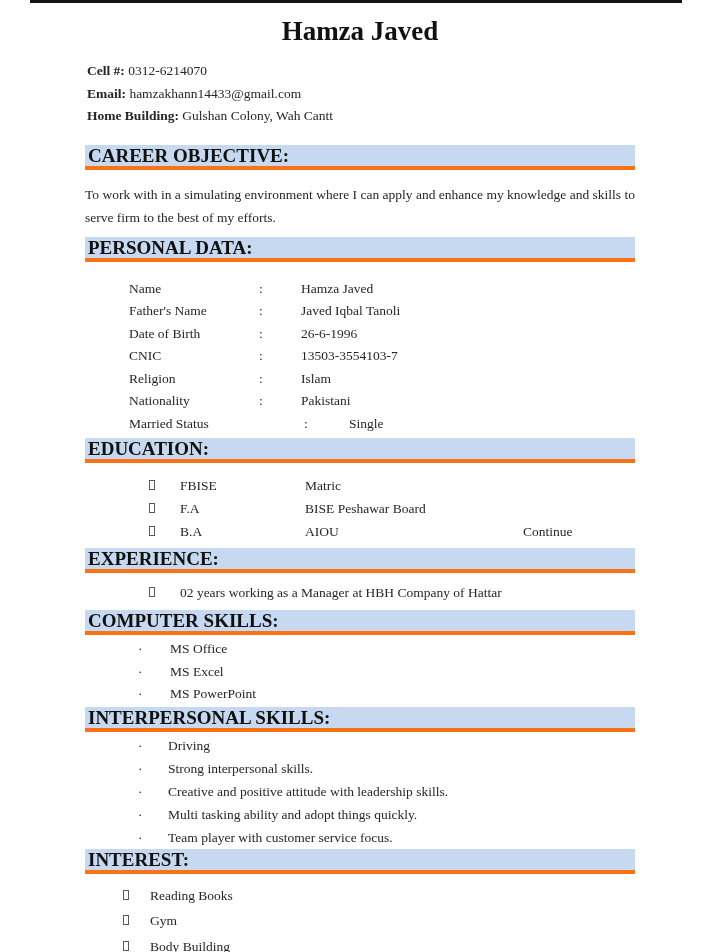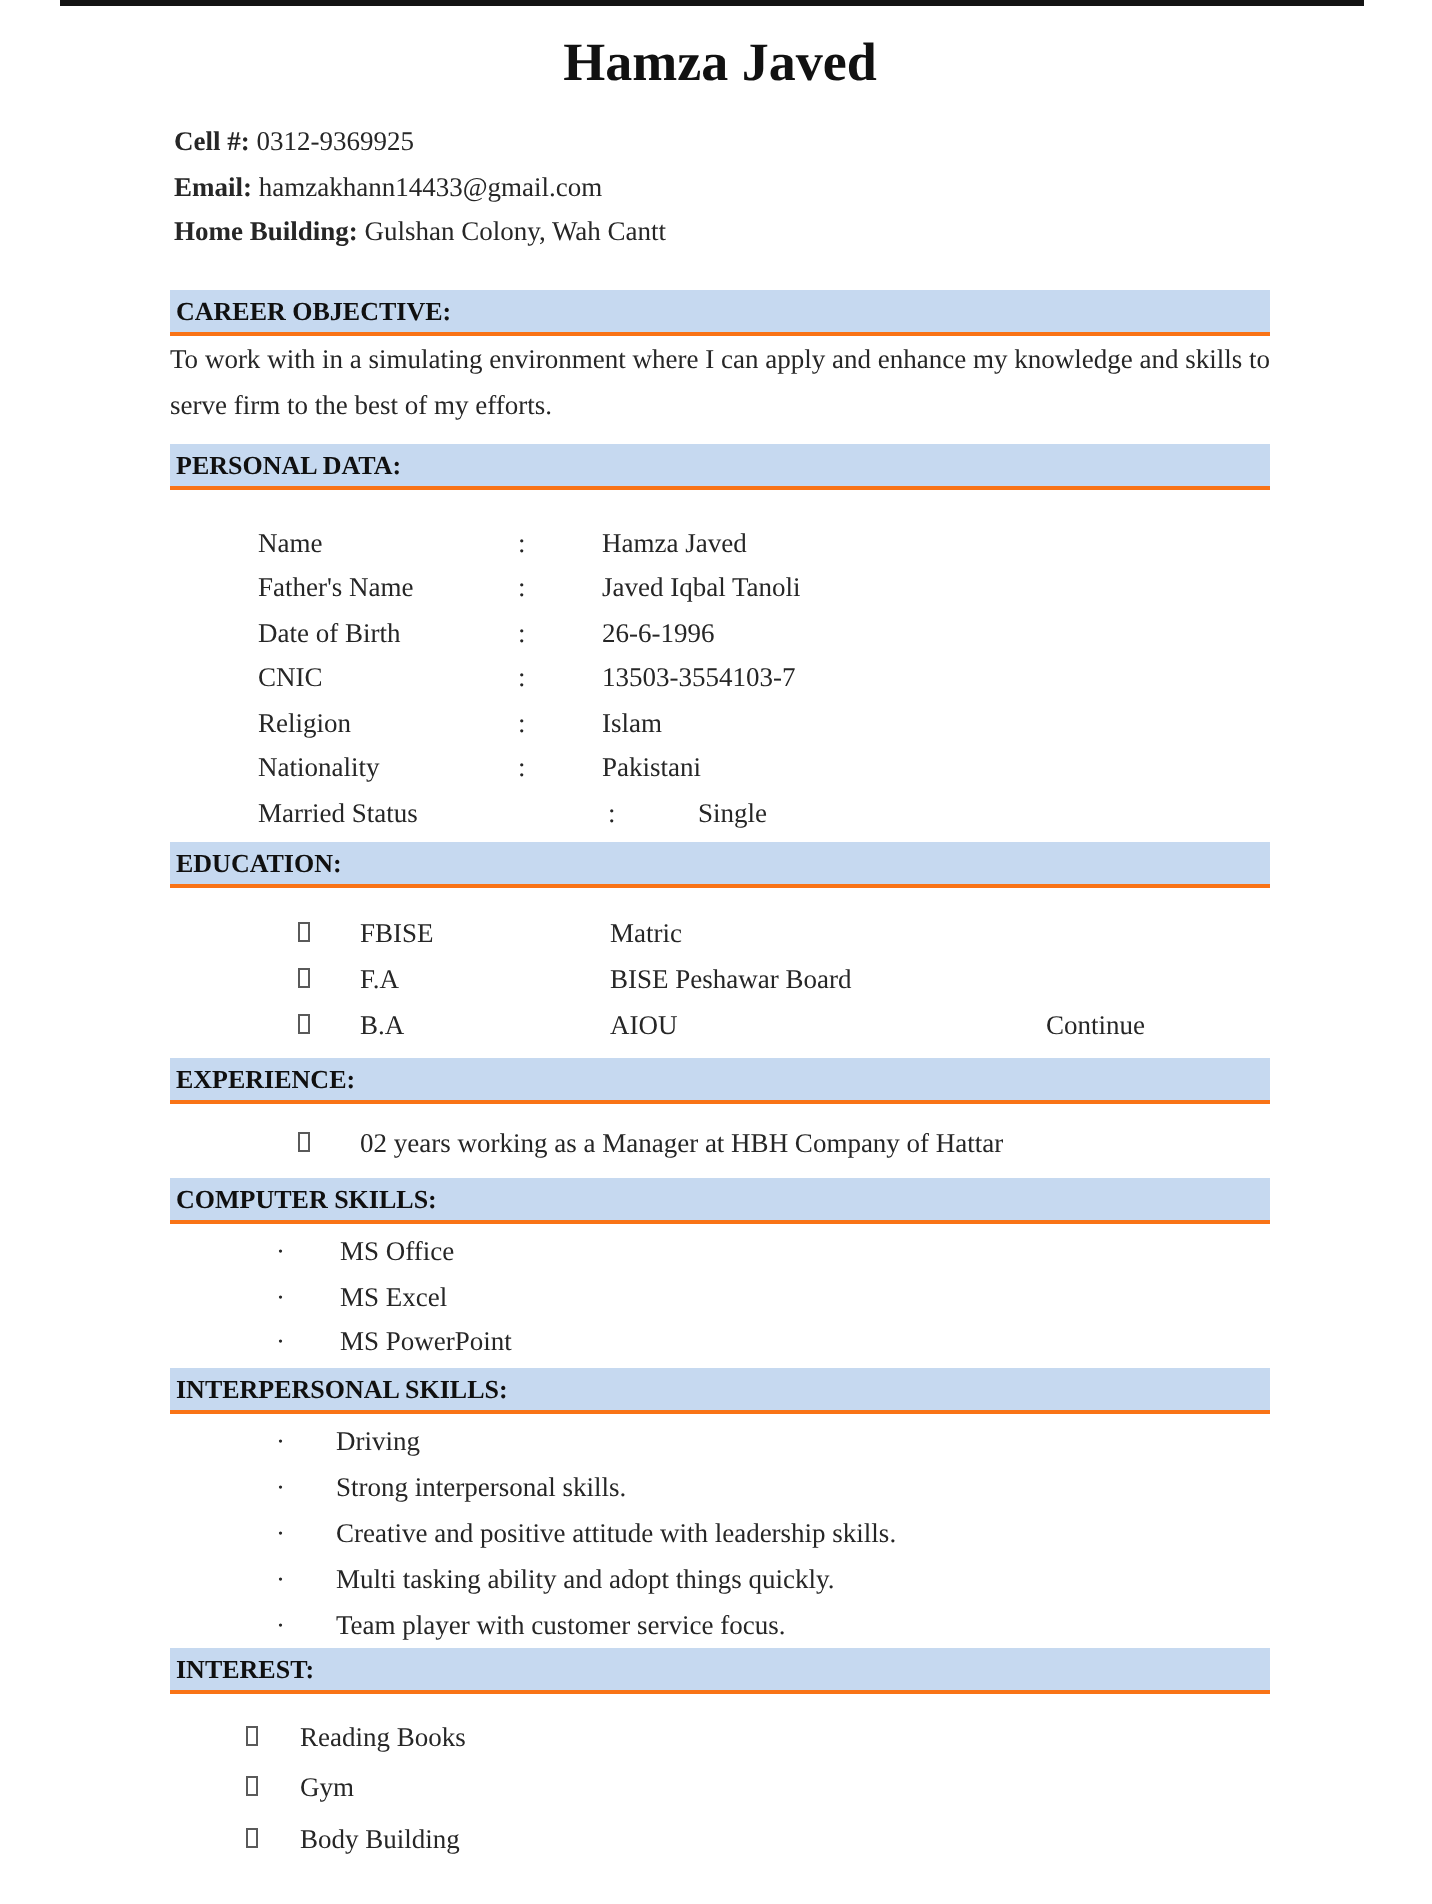--- a/index.html
+++ b/index.html
@@ -7,32 +7,32 @@
   body { background: #ffffff; font-family: "Liberation Serif", "DejaVu Serif", serif; color: var(--ink); }
   .page { position: relative; width: 716px; height: 952px; background: #fff; overflow: hidden; }
   .top-border { position: absolute; top: 0; left: 30px; width: 652px; height: 3px; background: #141414; }
   .content { padding: 14px 81px 0 85px; }
 
   h1.title { font-size: 27px; line-height: 34px; font-weight: bold; text-align: center; color: #111; }
 
   .contact { margin-top: 12px; font-size: 13.5px; line-height: 22.5px; padding-left: 2px; }
   .contact .lbl { font-weight: bold; }
 
-  .sec-h { background: var(--header-bg); border-bottom: 2px solid #f97316;
-           font-weight: bold; font-size: 13px; line-height: 17px;
+  .sec-h { background: var(--header-bg); border-bottom: 4px solid #f97316;
+           font-weight: bold; font-size: 19px; line-height: 17px;
            padding: 2px 0 2px 3px; color: #101010; }
   .h-career { margin-top: 17px; }
   .h-personal { margin-top: 8px; }
   .h-education { margin-top: 3px; }
   .h-experience { margin-top: 5px; }
   .h-computer { margin-top: 6px; }
   .h-interpersonal { margin-top: 1px; }
   .h-interest { margin-top: 0; }
 
-  .objective { font-size: 13.5px; line-height: 23px; text-align: justify; }
+  .objective { margin-top: 13px; font-size: 13.5px; line-height: 23px; text-align: justify; }
 
   .personal { margin-top: 16px; font-size: 13.5px; }
   .p-row { display: flex; line-height: 22.5px; }
   .p-label { margin-left: 44px; width: 130px; }
   .p-sep   { width: 42px; }
   .p-row.offset .p-label { width: 175px; }
   .p-row.offset .p-sep   { width: 45px; }
 
   .education { margin-top: 11px; font-size: 13.5px; }
   .e-row { display: flex; line-height: 23px; }
@@ -63,21 +63,21 @@
 
 <div class="page">
   <div class="top-border"></div>
   <div class="content">
 
     <h1 class="title">Hamza Javed</h1>
 
     <div class="contact">
       <div>
         <span class="lbl">Cell #:</span>
-        <span>0312-9369925</span>
+        <span>0312-6214070</span>
       </div>
       <div>
         <span class="lbl">Email:</span>
         <span>hamzakhann14433@gmail.com</span>
       </div>
       <div>
         <span class="lbl">Home Building:</span>
         <span>Gulshan Colony, Wah Cantt</span>
       </div>
     </div>

